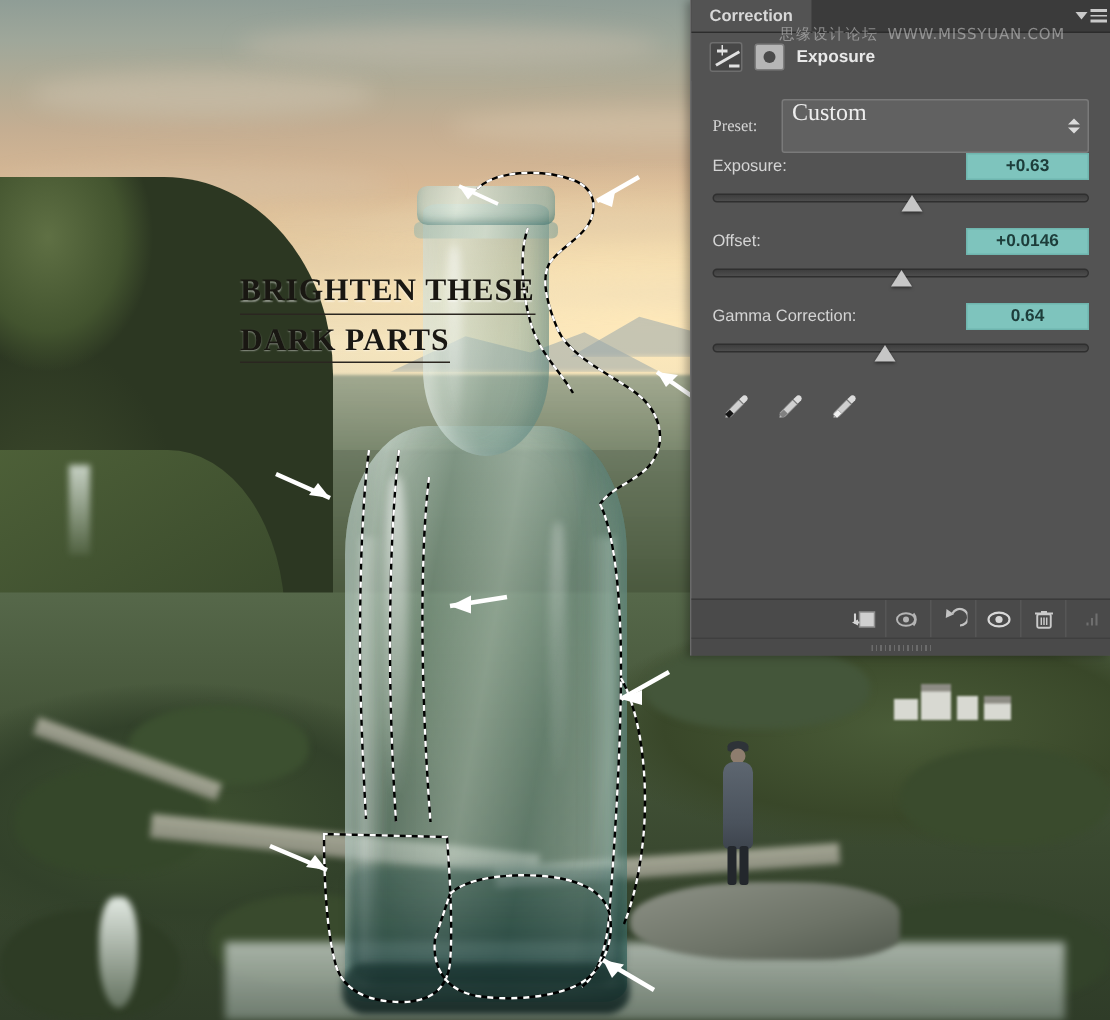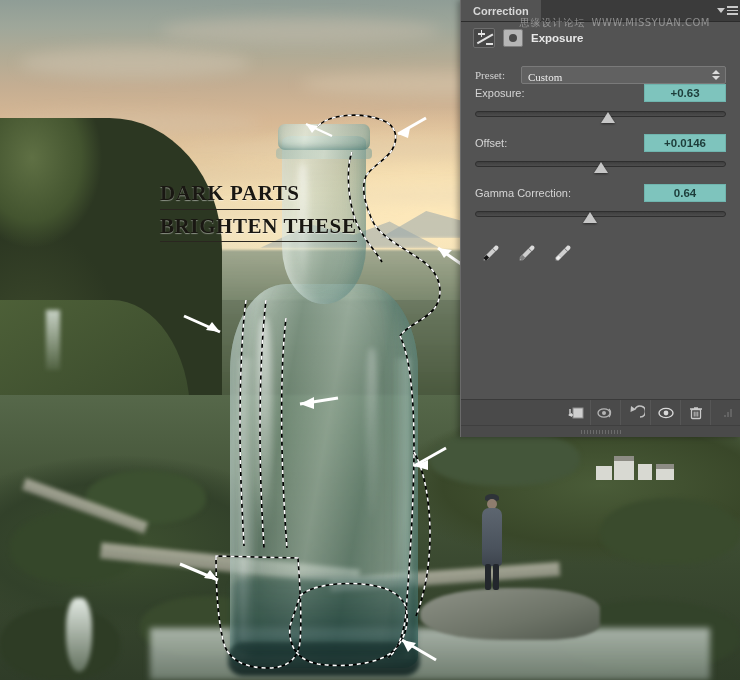--- a/index.html
+++ b/index.html
@@ -253,24 +253,24 @@
   .mask-thumb i { width: 8px; height: 8px; border-radius: 50%; background: #4a4a4a; display: block; }
   .panel-title { font-size: 11.5px; font-weight: bold; color: #e8e8e8; }
 
   .panel-body { padding: 8px 14px 0 14px; }
 
   .row { display: flex; align-items: center; margin-bottom: 5px; }
   .row-label { font-size: 11px; color: #d4d4d4; }
   .preset-row { margin-top: 4px; margin-bottom: 0; font-family: Liberation Serif, serif; }
   .preset-row .row-label { width: 46px; }
   .select {
-    flex: 1; height: 18px; background: #616161;
+    flex: 1; height: 36px; background: #616161;
     border: 1px solid #7a7a7a; border-radius: 2px;
-    display: flex; align-items: flex-end; padding: 0 6px;
-    font-size: 11px; color: #ededed; position: relative;
+    display: flex; align-items: flex-start; padding: 0 6px;
+    font-size: 16px; color: #ededed; position: relative;
   }
   .select .chev {
     position: absolute; right: 5px; top: 0; bottom: 0;
     display: flex; flex-direction: column; justify-content: center; gap: 2px;
   }
   .select .chev i {
     width: 0; height: 0; border-left: 4px solid transparent; border-right: 4px solid transparent;
   }
   .select .chev i.up { border-bottom: 4px solid #dcdcdc; }
   .select .chev i.dn { border-top: 4px solid #dcdcdc; }
@@ -483,22 +483,22 @@
         </svg>
     </div>
     <div class="arrow" style="left:296px; top:118px;">
       <svg width="40" height="22">
           <polyline points="36,18 10,6" stroke="#fff" stroke-width="2.4" fill="none"></polyline>
         <polygon points="10,6 22,8 16,15" fill="#fff"></polygon>
         </svg>
     </div>
 
     <div class="anno">
+      <span>BRIGHTEN THESE</span>
       <span>DARK PARTS</span>
-      <span>BRIGHTEN THESE</span>
     </div>
   </div>
 
   <div class="panel">
 
     <div class="panel-tabbar">
       <div class="panel-tab">
         <span>Correction</span>
       </div>
       <div class="tabbar-fill"></div>

